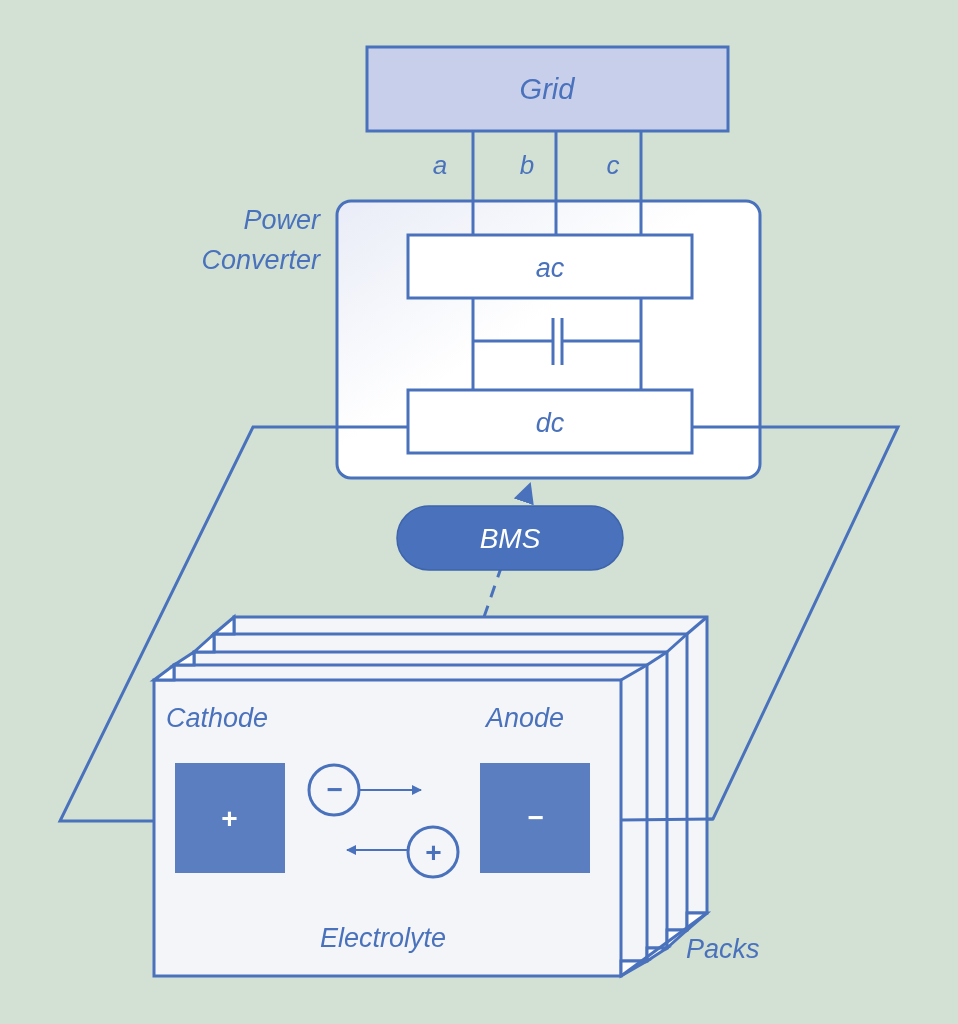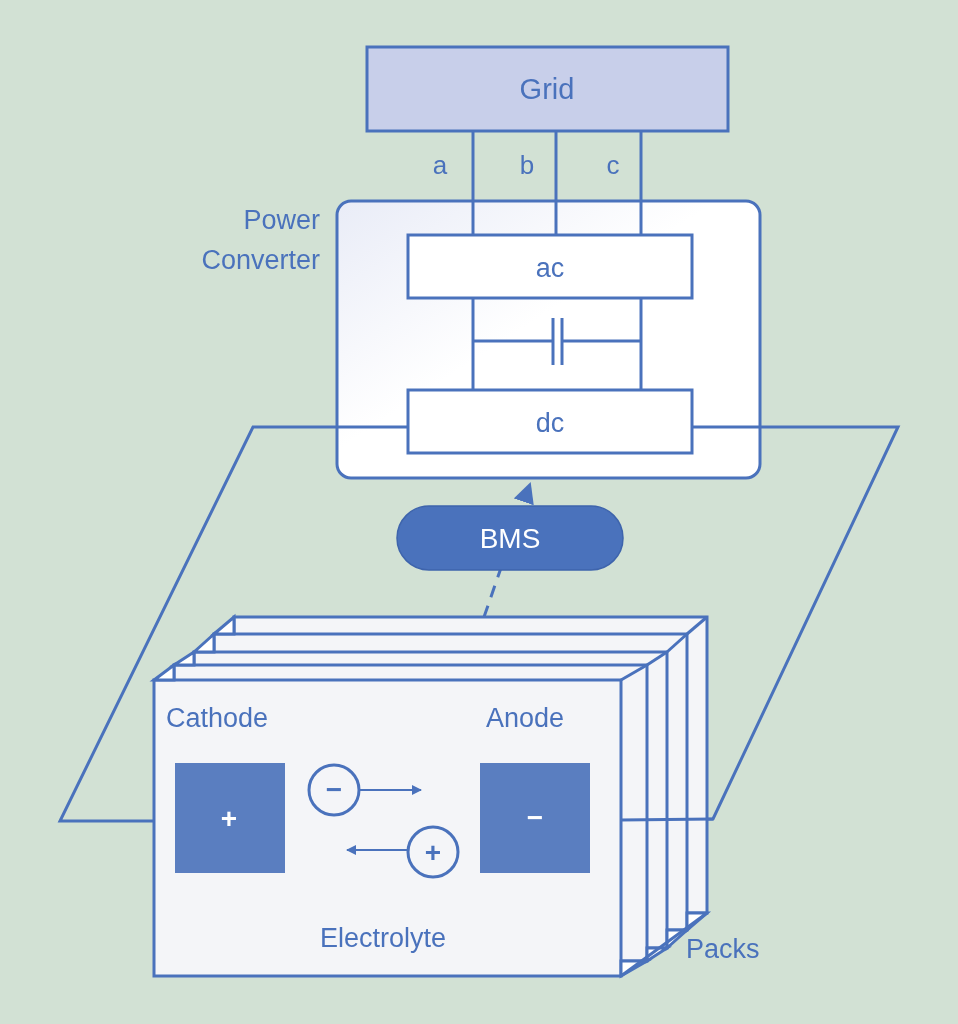--- a/index.html
+++ b/index.html
@@ -1,17 +1,17 @@
 <!DOCTYPE html>
 <html><head>
 <meta charset="utf-8">
 <style>
   html, body { margin: 0; padding: 0; }
   body { width: 958px; height: 1024px; background: #D2E1D4; overflow: hidden; font-family: "Liberation Sans", sans-serif; }
-  #stage { position: absolute; left: 0; top: 0; width: 870px; height: 1024px; }
+  #stage { position: absolute; left: 0; top: 0; width: 870px; height: 1024px; font-style: italic; }
   svg text { font-family: "Liberation Sans", sans-serif; }
 </style>
 </head>
 <body>
 
 <div id="stage">
 <svg width="958" height="1024" viewBox="0 0 958 1024" xmlns="http://www.w3.org/2000/svg">
   <defs>
     <linearGradient id="pcGrad" x1="0" y1="0" x2="1" y2="1">
       <stop offset="0" stop-color="#E9ECF7"></stop>

